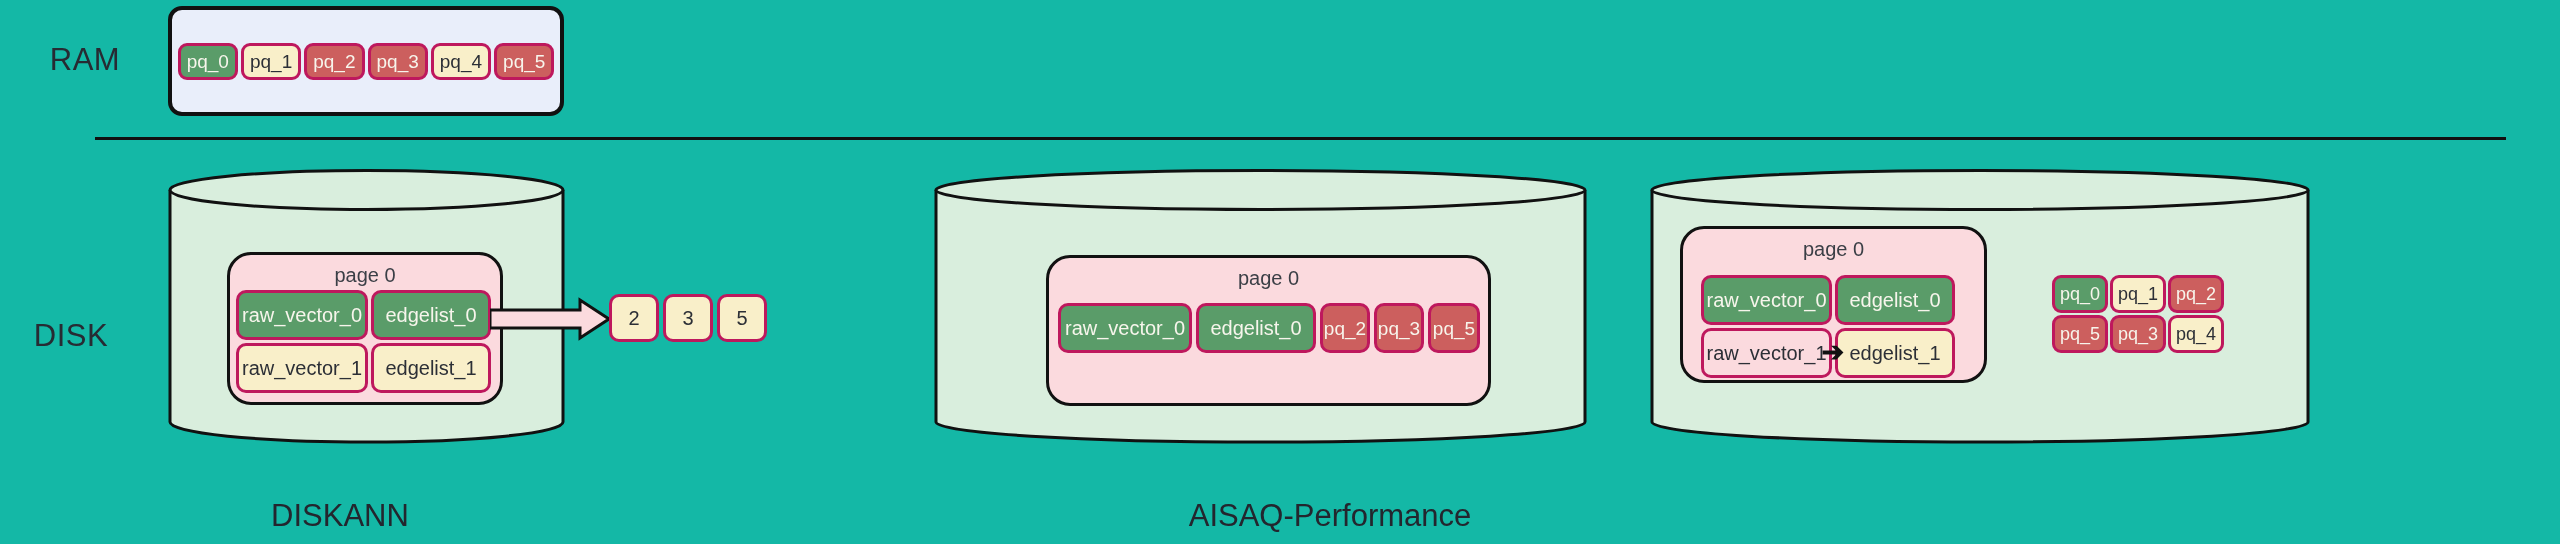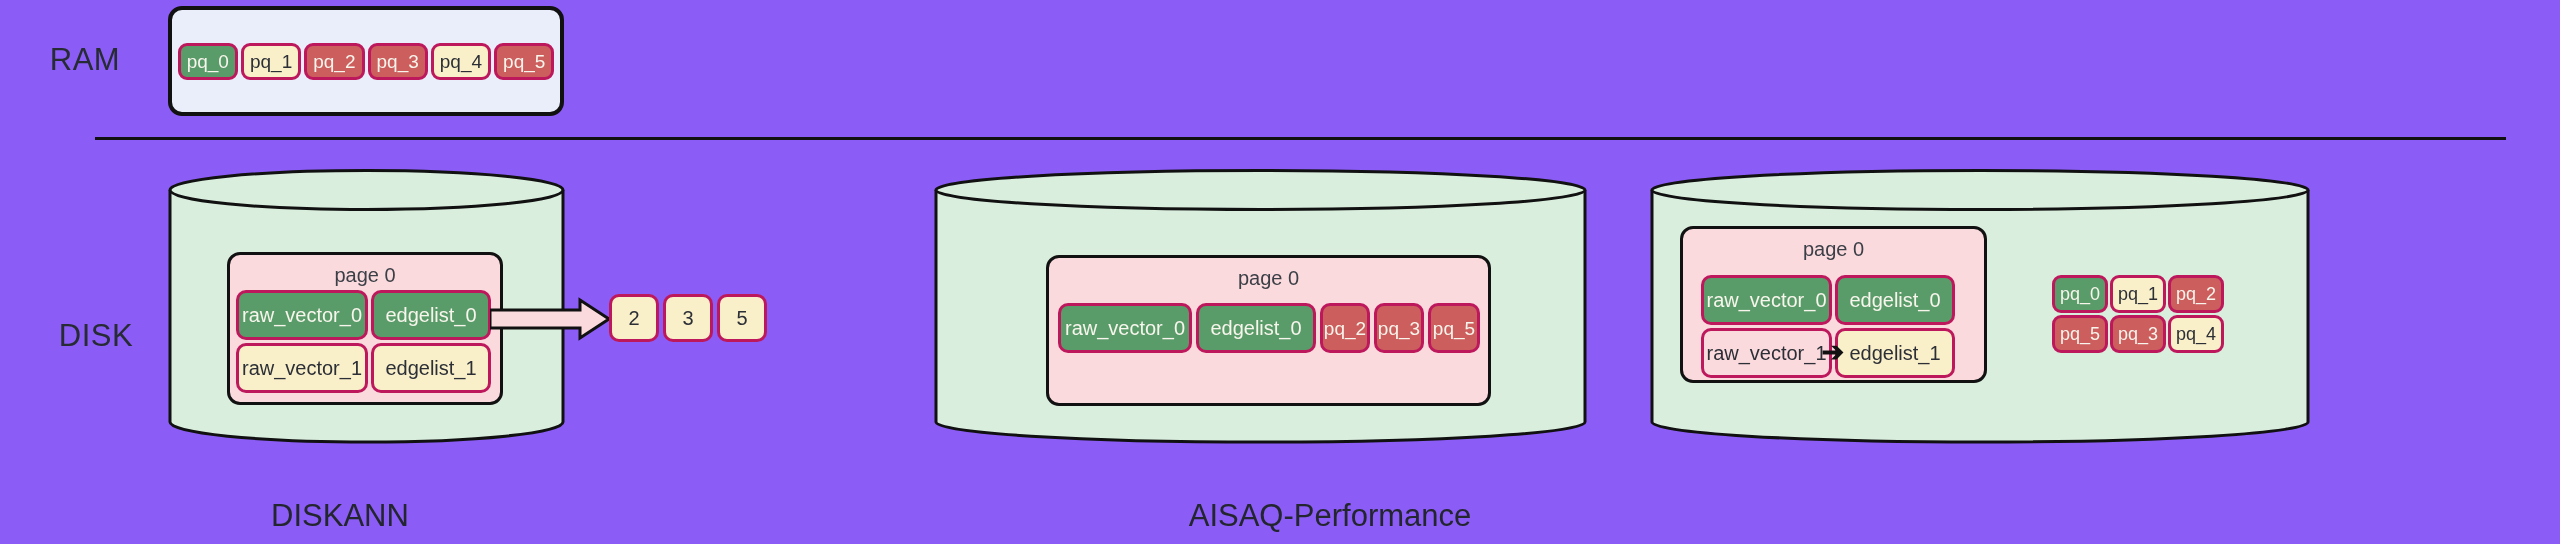--- a/index.html
+++ b/index.html
@@ -1,17 +1,17 @@
 <!DOCTYPE html>
 <html><head>
 <meta charset="utf-8">
 <style>
   html,body{margin:0;padding:0;background:#ffffff;}
   .canvas{
-    position:relative;width:2560px;height:544px;background:#8b5cf6;overflow:hidden;
+    position:relative;width:2560px;height:544px;background:#14b8a6;overflow:hidden;
     font-family:"Liberation Sans", sans-serif;color:#272b33;
   }
   .side-label{
     position:absolute;width:110px;text-align:center;
     font-size:31px;color:#272b33;letter-spacing:0.5px;
   }
   .ram-box{
     position:absolute;left:168px;top:6px;width:396px;height:110px;box-sizing:border-box;
     background:#e9eefa;border:4px solid #111;border-radius:14px;
     display:flex;align-items:center;justify-content:center;gap:3px;
@@ -22,21 +22,21 @@
     font-size:20px;line-height:1;white-space:nowrap;
   }
   .pill{min-width:56px;height:37px;padding:0 6px;border-radius:9px;font-size:19px;}
   .t-light{color:#f7f5ec;}
   .t-dark{color:#2c2f36;}
   .separator{position:absolute;left:95px;top:137px;width:2411px;height:0;border-top:3px solid #111;}
   .cyl{position:absolute;}
   .cyl-shape{fill:#d9eedd;stroke:#111;stroke-width:3px;}
   .page{
     position:absolute;box-sizing:border-box;background:#fbdade;
-    border:3px solid #111;border-radius:13px;
+    border:3px solid #111;border-radius:24px;
   }
   .page-title{text-align:center;margin-top:9px;font-size:20px;color:#3b3f46;}
   .grid2x2{position:absolute;display:grid;gap:3px;}
   .row-flex{position:absolute;display:flex;gap:4px;}
   .nbox{position:absolute;width:50px;height:48px;font-size:20px;}
   .pqcell{width:56px;height:38px;font-size:18px;border-radius:9px;}
   .rel{position:relative;}
   .inline-arrow{
     position:absolute;right:-15px;top:50%;transform:translateY(-53%);
     font-size:27px;color:#111;z-index:3;font-weight:bold;
@@ -54,21 +54,21 @@
     <div class="blk pill t-light" style="background-color: rgb(90, 156, 105);">pq_0</div>
     <div class="blk pill t-dark" style="background-color: rgb(249, 239, 201);">pq_1</div>
     <div class="blk pill t-light" style="background-color: rgb(204, 95, 94);">pq_2</div>
     <div class="blk pill t-light" style="background-color: rgb(204, 95, 94);">pq_3</div>
     <div class="blk pill t-dark" style="background-color: rgb(249, 239, 201);">pq_4</div>
     <div class="blk pill t-light" style="background-color: rgb(204, 95, 94);">pq_5</div>
   </div>
 
   <div class="separator"></div>
 
-  <div class="side-label" style="left:41px;top:318px;">DISK</div>
+  <div class="side-label" style="left:16px;top:318px;">DISK</div>
 
   <svg class="cyl" style="left:168px;top:168px;" width="397" height="278" viewBox="0 0 397 278">
     <path class="cyl-shape" d="M 2 22 L 2 254 A 196.5 20 0 0 0 395 254 L 395 22"></path>
     <ellipse class="cyl-shape" cx="198.5" cy="22" rx="196.5" ry="19.5"></ellipse>
   </svg>
 
   <div class="page" style="left:227px;top:252px;width:276px;height:153px;">
     <div class="page-title">page 0</div>
   </div>
   <div class="grid2x2" style="left:236px;top:290px;grid-template-columns:132px 120px;grid-auto-rows:50px;">

